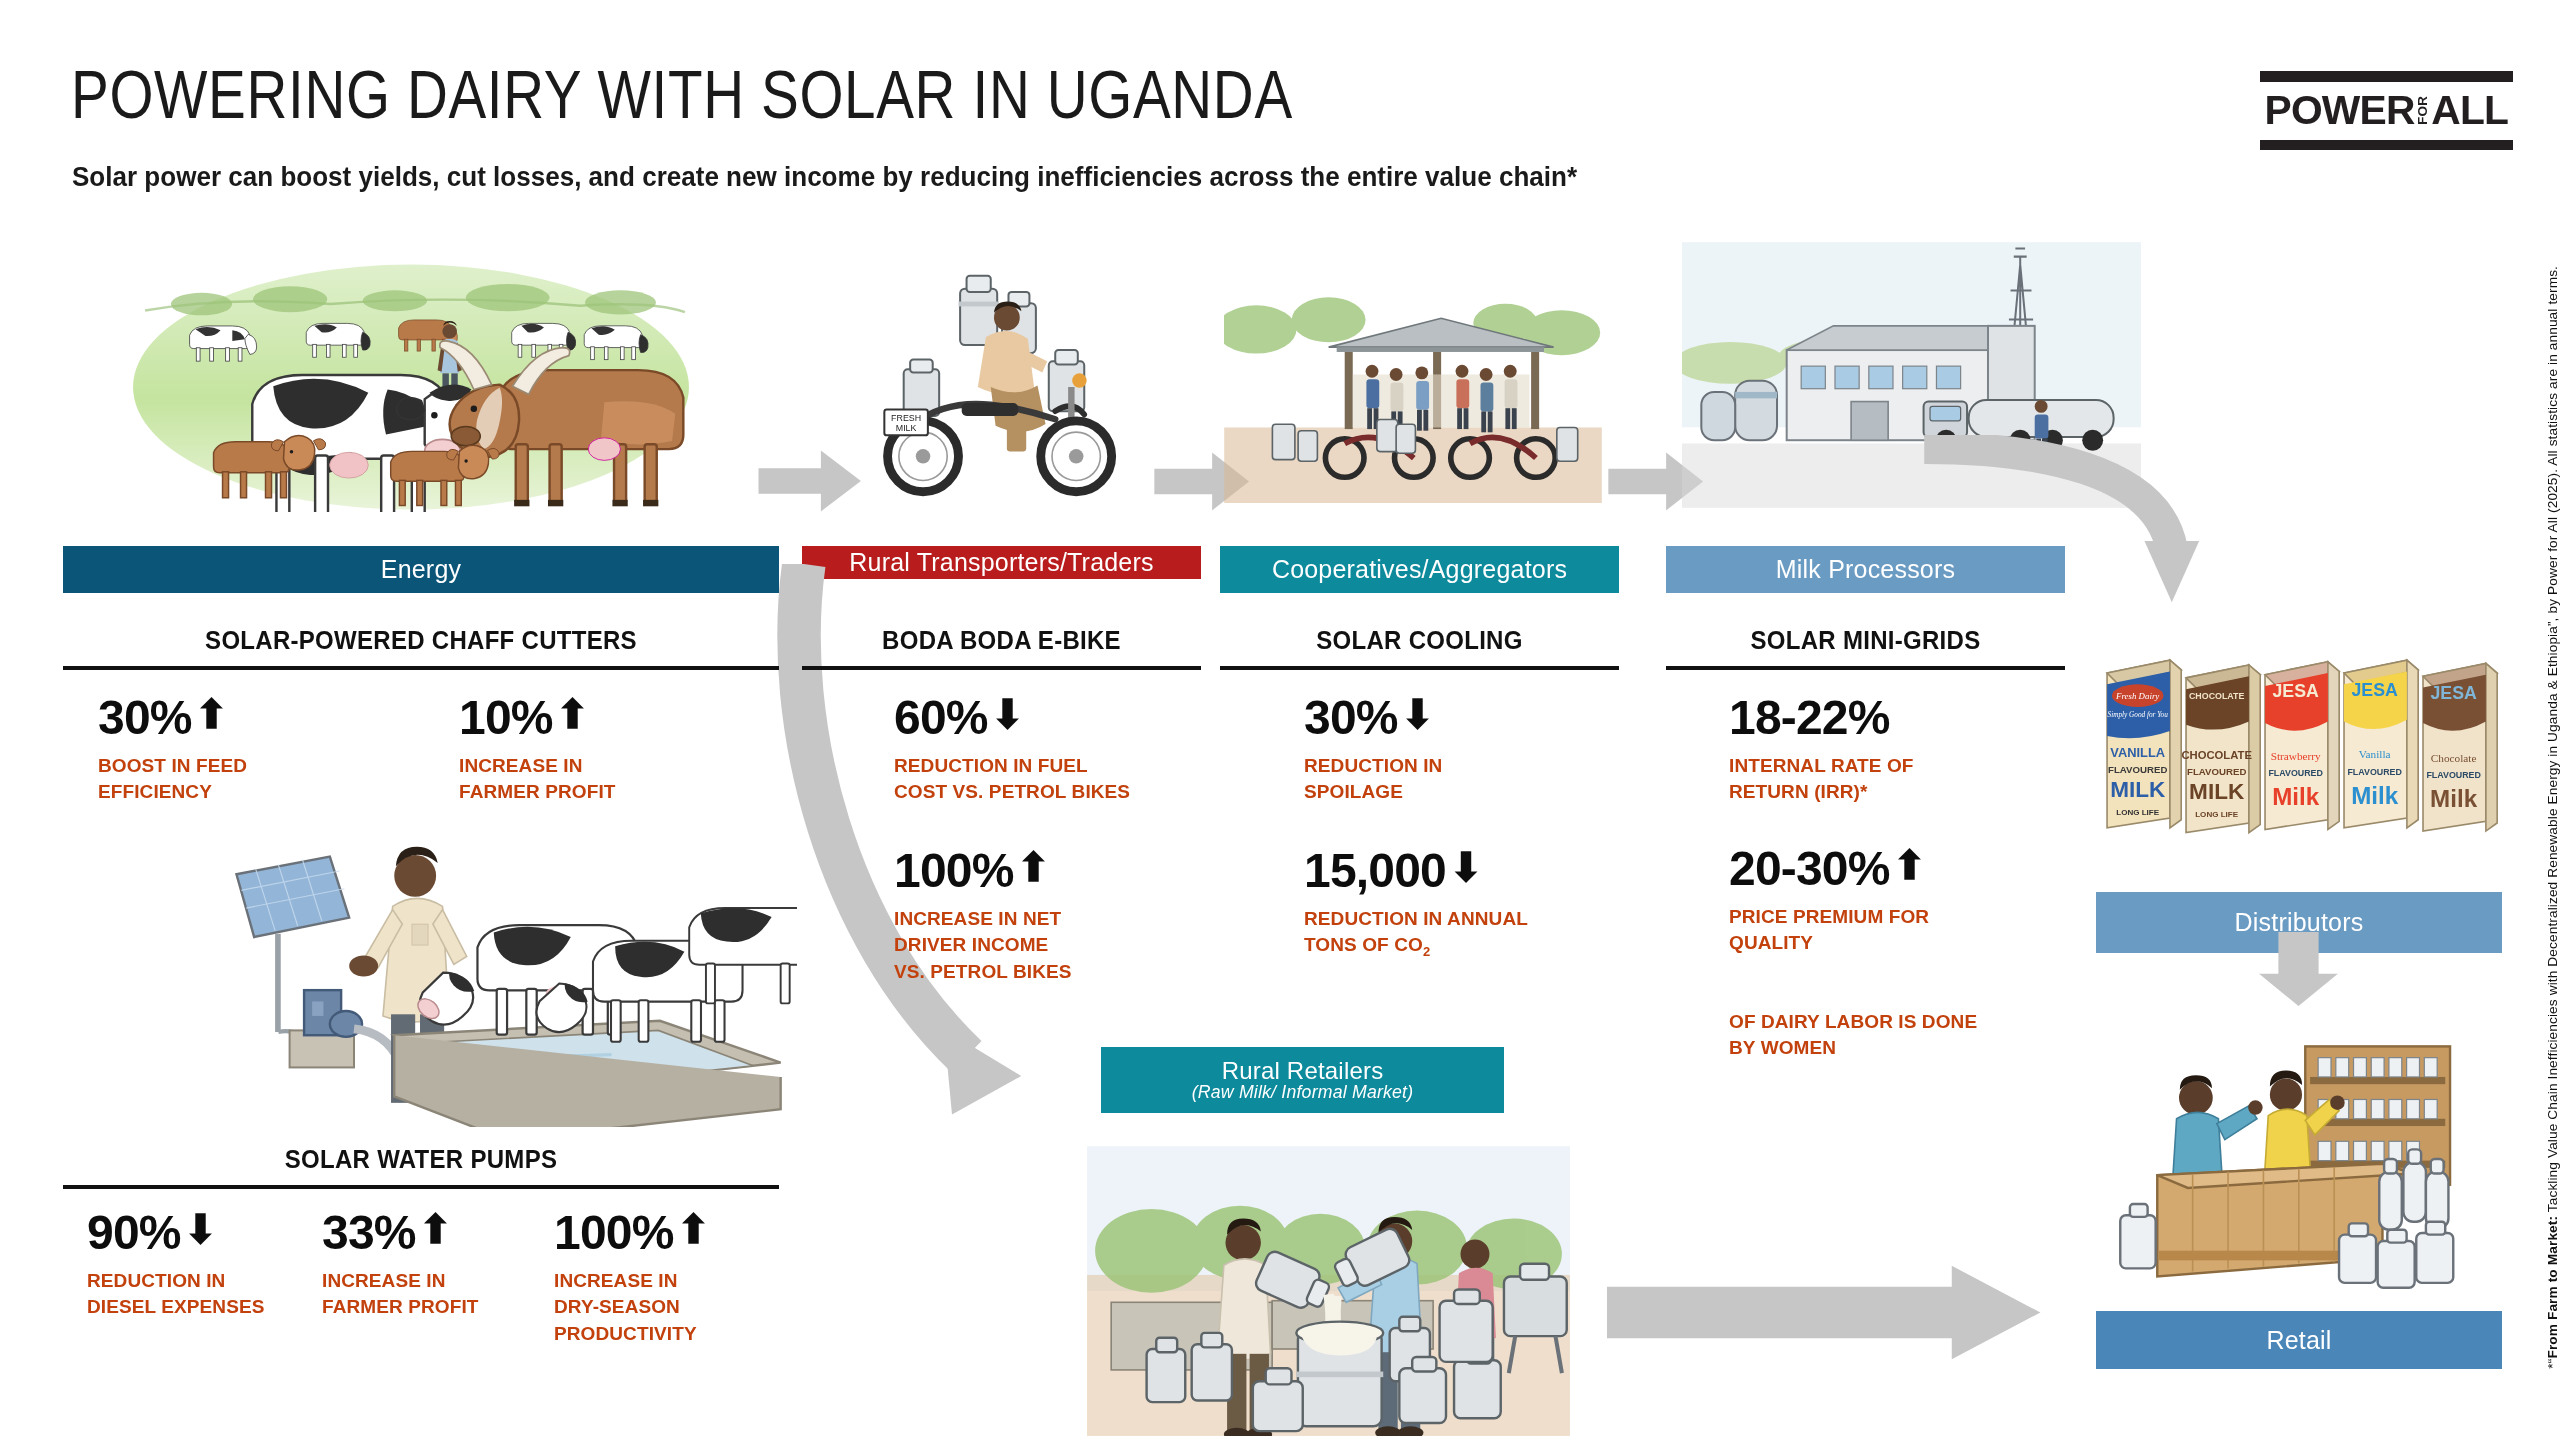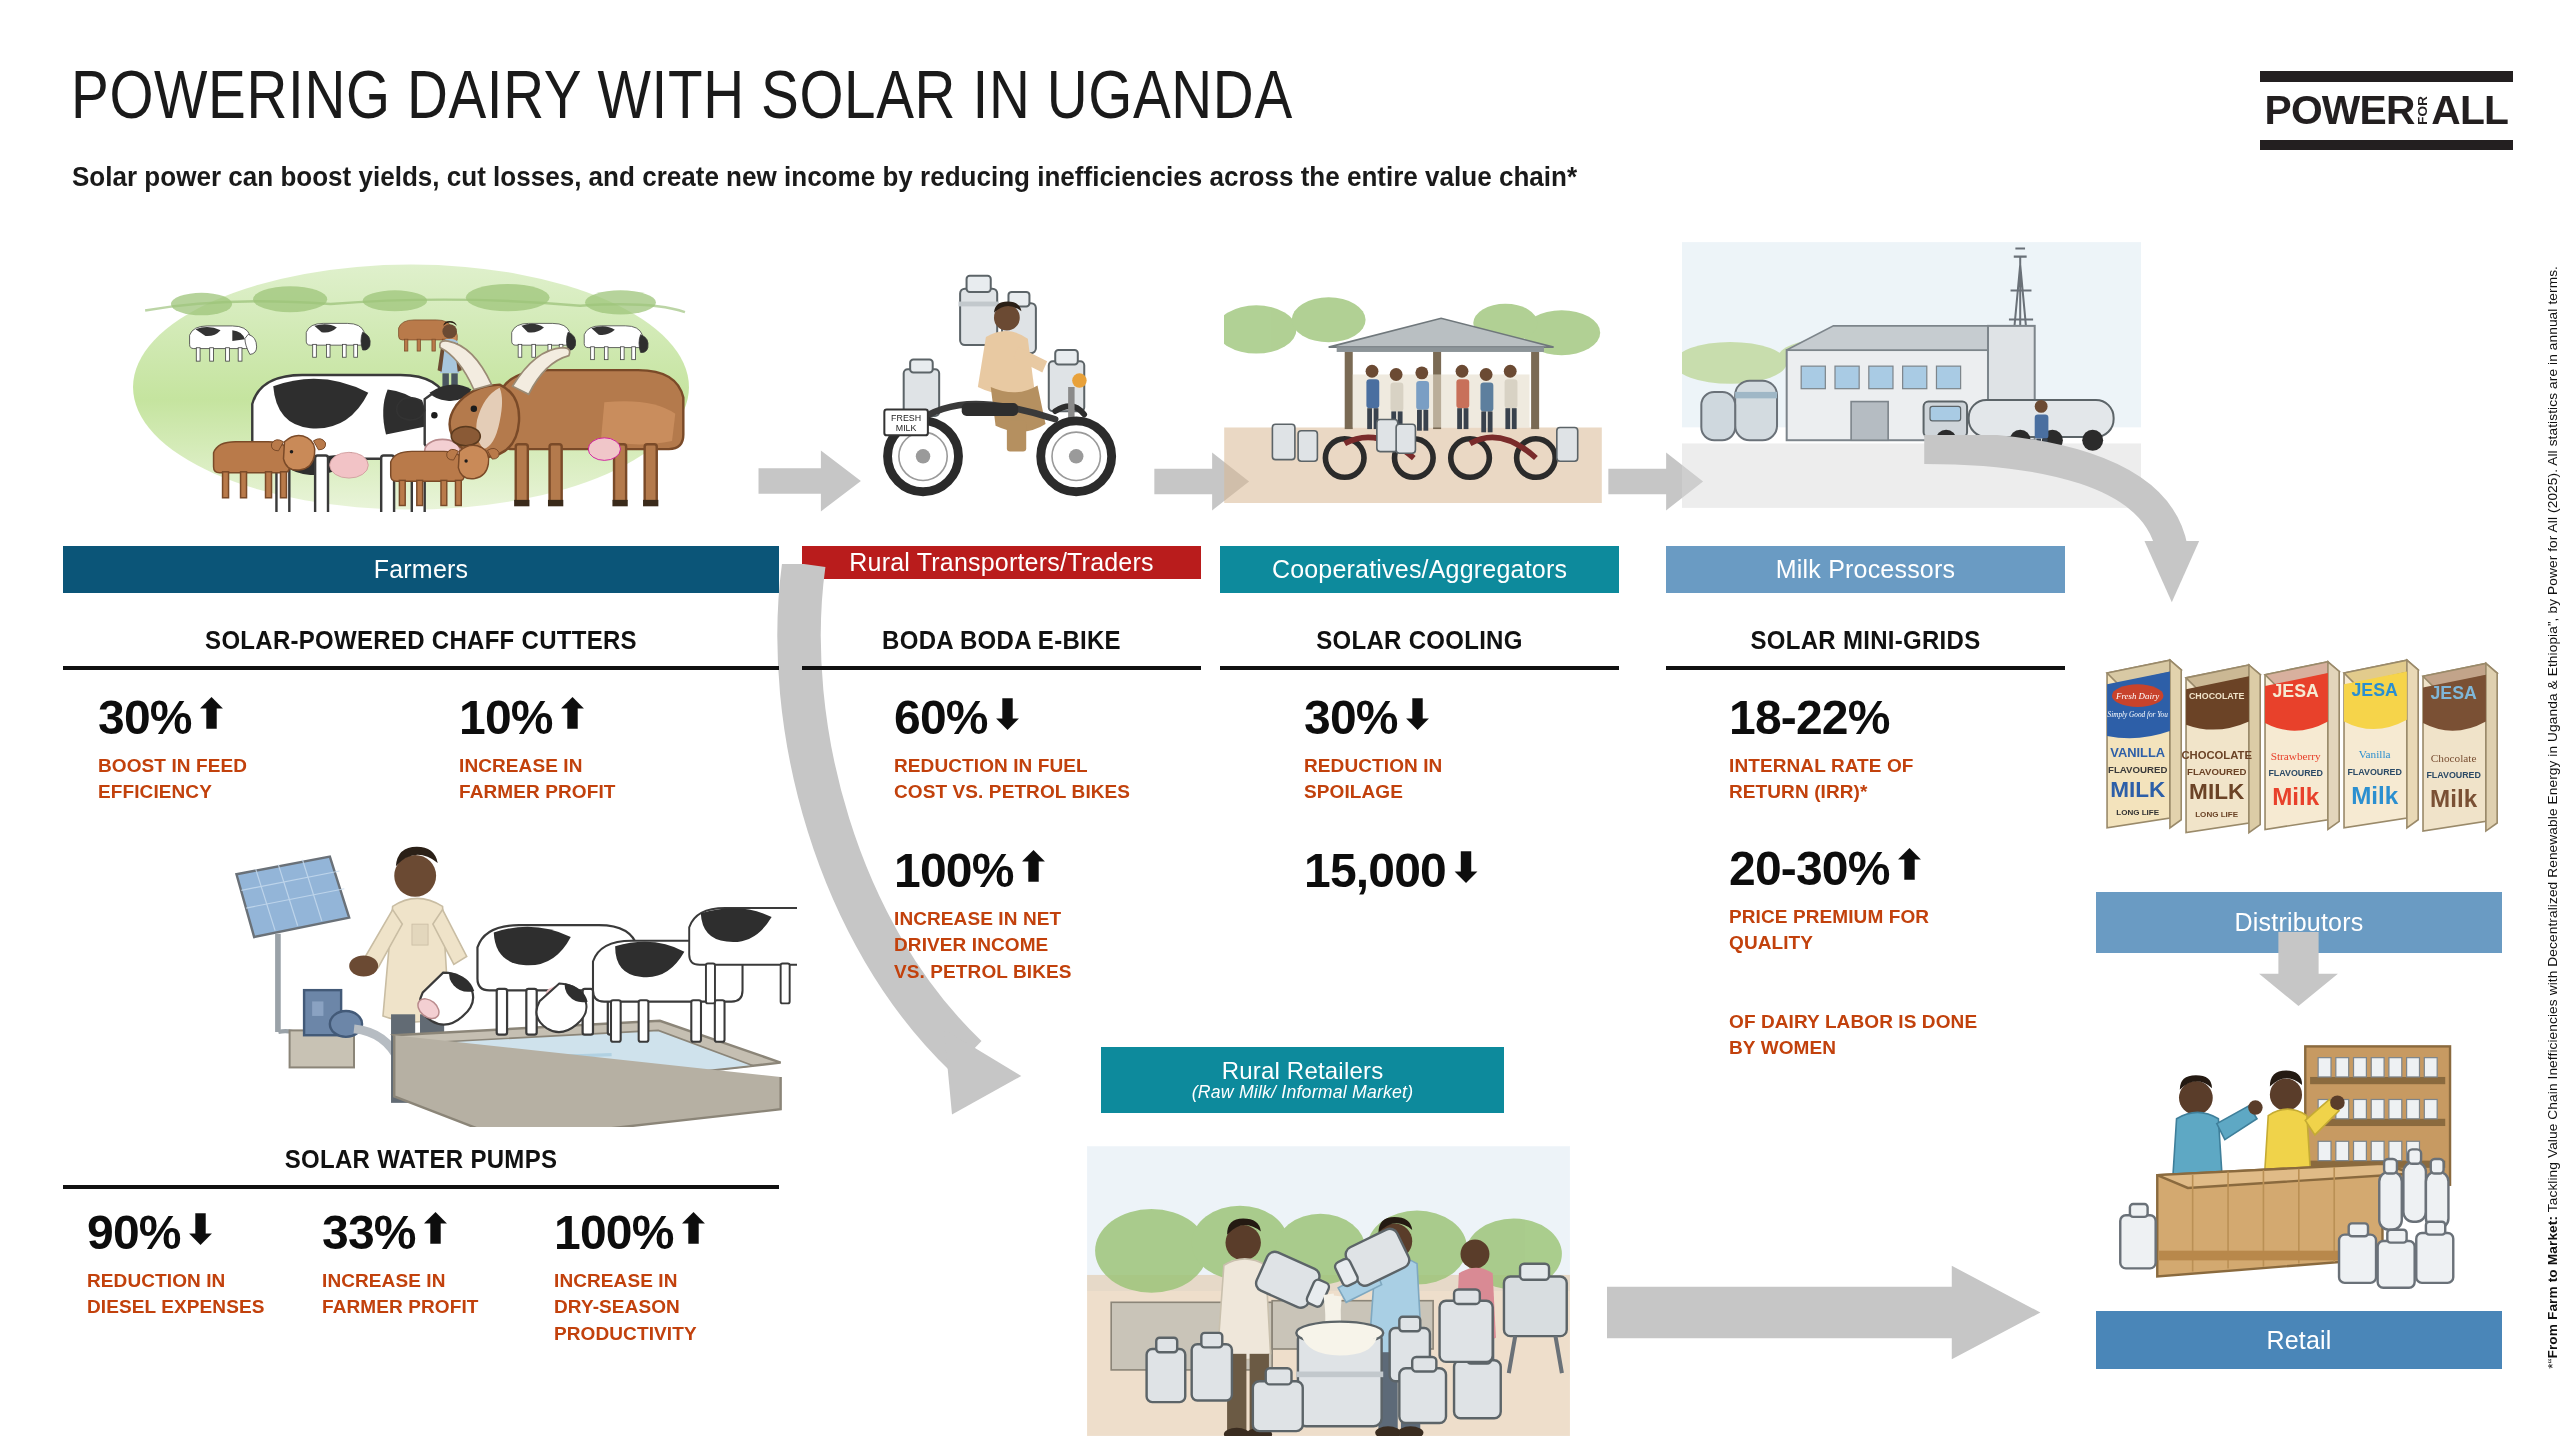--- a/index.html
+++ b/index.html
@@ -468,21 +468,21 @@
   </div>
 
   <div class="garrow" style="left:1916px;top:435px;">
     <svg width="338" height="209" viewBox="0 0 420 260">
       <path d="M10 16 C150 16 300 42 318 142" stroke="#c6c6c6" stroke-width="40" fill="none" stroke-linecap="butt"></path>
       <path d="M284 132 l68 0 l-34 76z" fill="#c6c6c6"></path>
     </svg>
   </div>
 
   <div class="stage-bar" style="left:63px;top:546px;width:716px;height:47px;background:#0b5578;">
-    <span>Farmers</span>
+    <span>Energy</span>
   </div>
   <div class="stage-bar" style="left:802px;top:546px;width:399px;height:33px;background:#b91c1c;">
     <span>Rural Transporters/Traders</span>
   </div>
   <div class="stage-bar" style="left:1220px;top:546px;width:399px;height:47px;background:#0d8a9c;">
     <span>Cooperatives/Aggregators</span>
   </div>
   <div class="stage-bar" style="left:1666px;top:546px;width:399px;height:47px;background:#6a9bc3;">
     <span>Milk Processors</span>
   </div>
@@ -658,20 +658,21 @@
       <span>30%</span>
       <span class="arr">⬇</span>
     </div>
     <div class="stat-lbl">REDUCTION IN<br>SPOILAGE</div>
   </div>
   <div class="stat" style="left:1304px;top:847px;width:338px;">
     <div class="stat-val">
       <span>15,000</span>
       <span class="arr">⬇</span>
     </div>
+    <div class="stat-lbl">REDUCTION IN ANNUAL<br>TONS OF CO<sub>2</sub></div>
   </div>
 
   <div class="sect" style="left:1666px;top:626px;width:399px;">
     <div class="sect-title">SOLAR  MINI-GRIDS</div>
     <div class="sect-rule"></div>
   </div>
   <div class="stat" style="left:1729px;top:694px;width:338px;">
     <div class="stat-val">
       <span>18-22%</span>
     </div>

